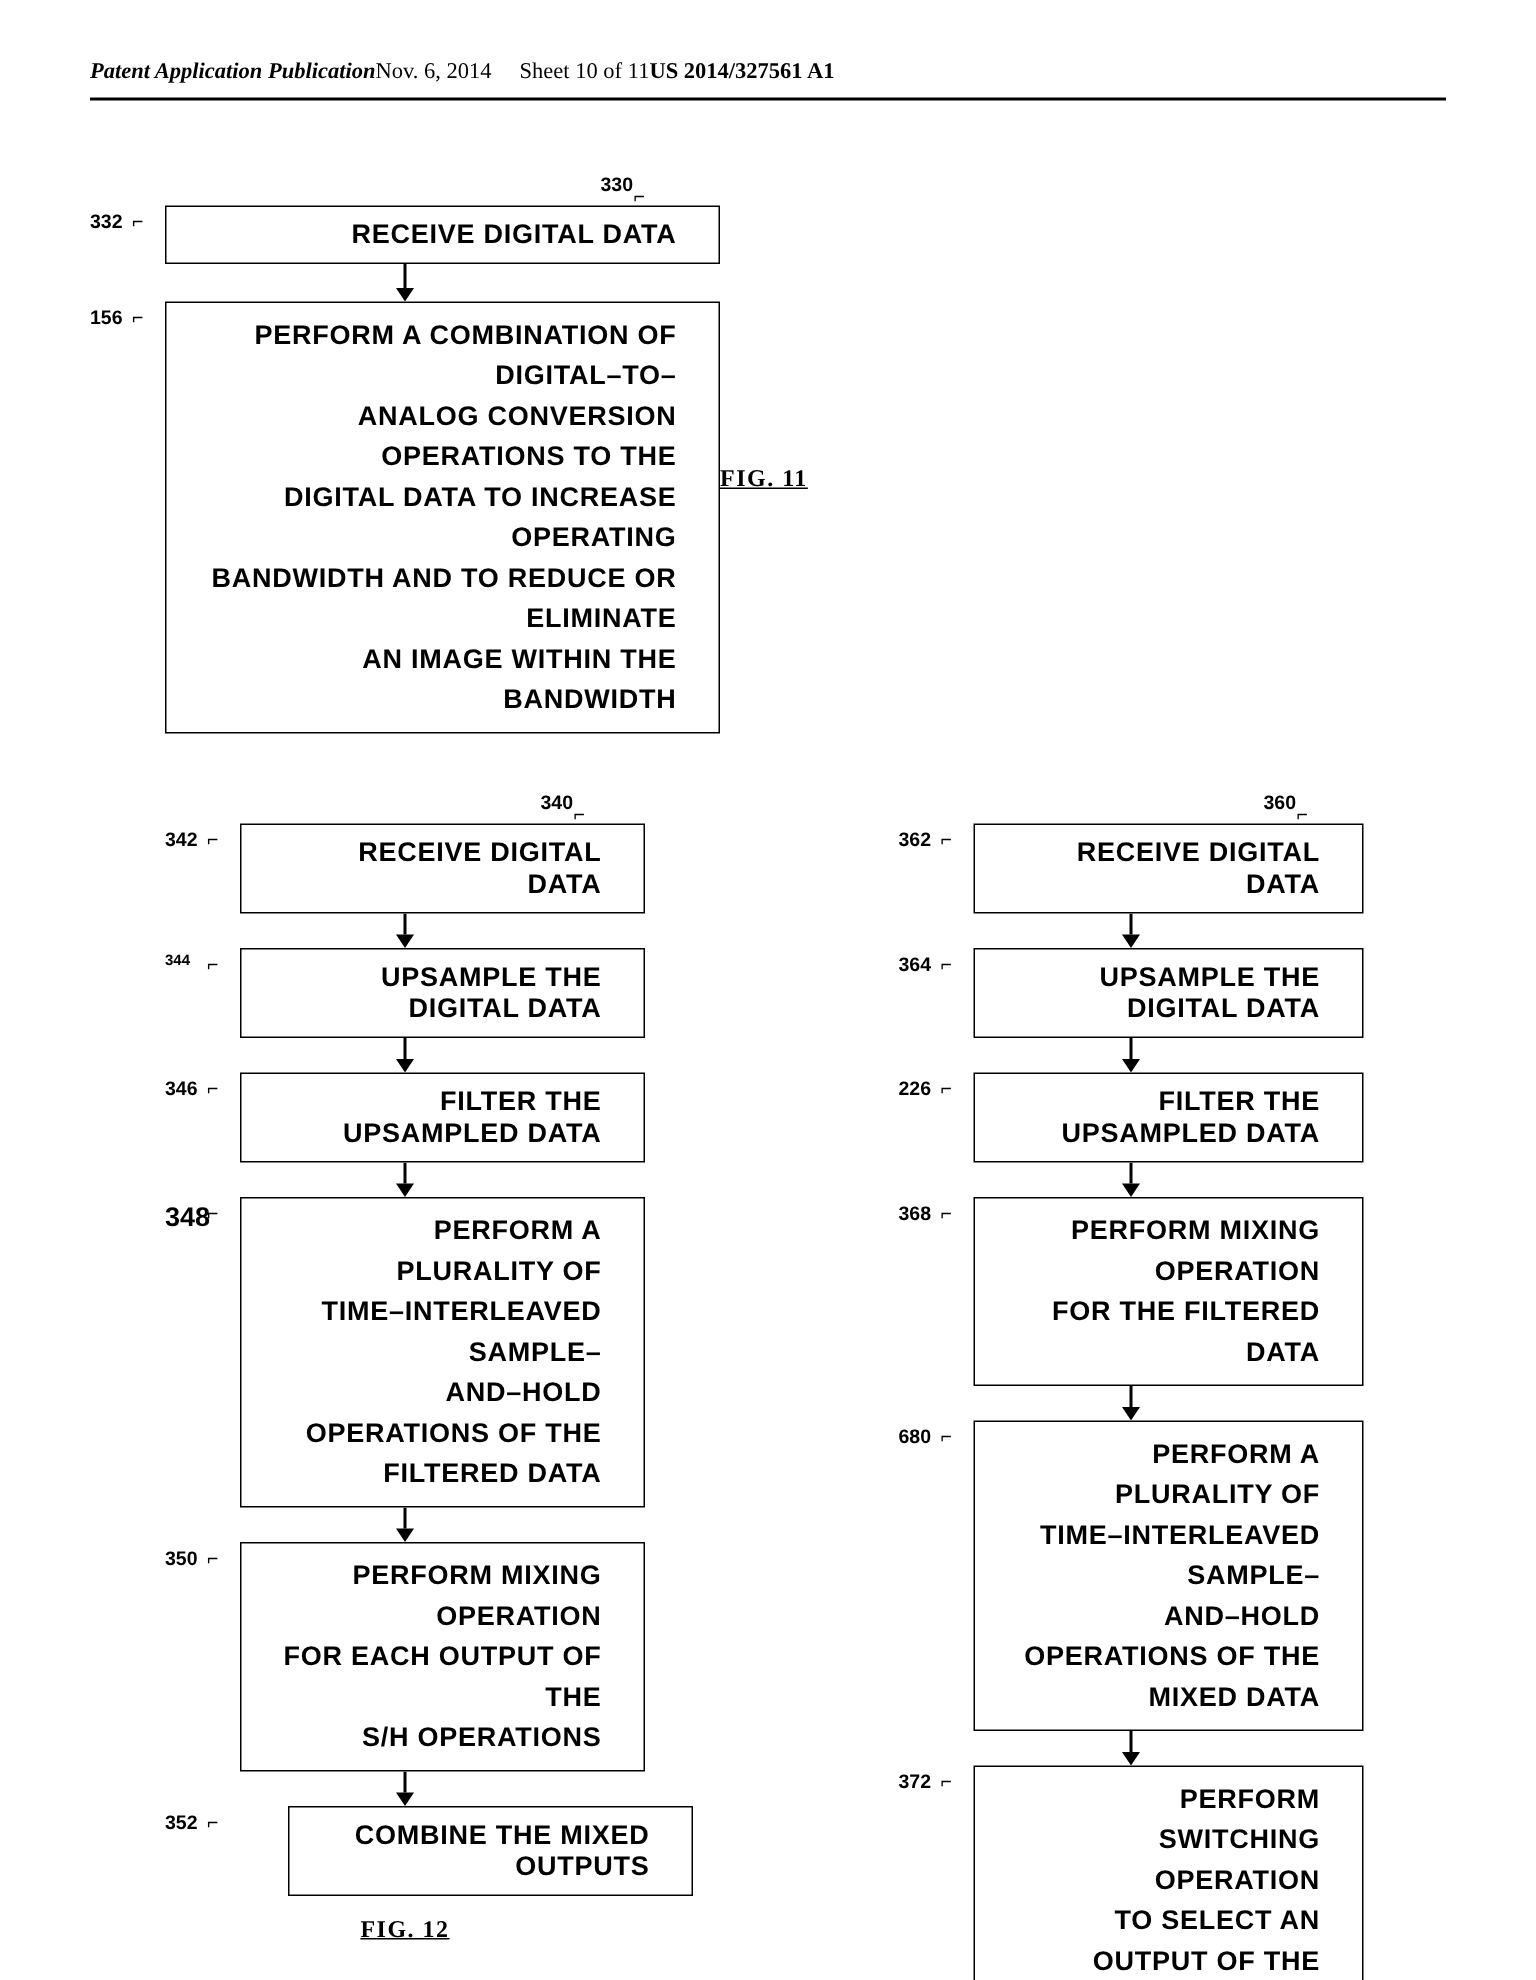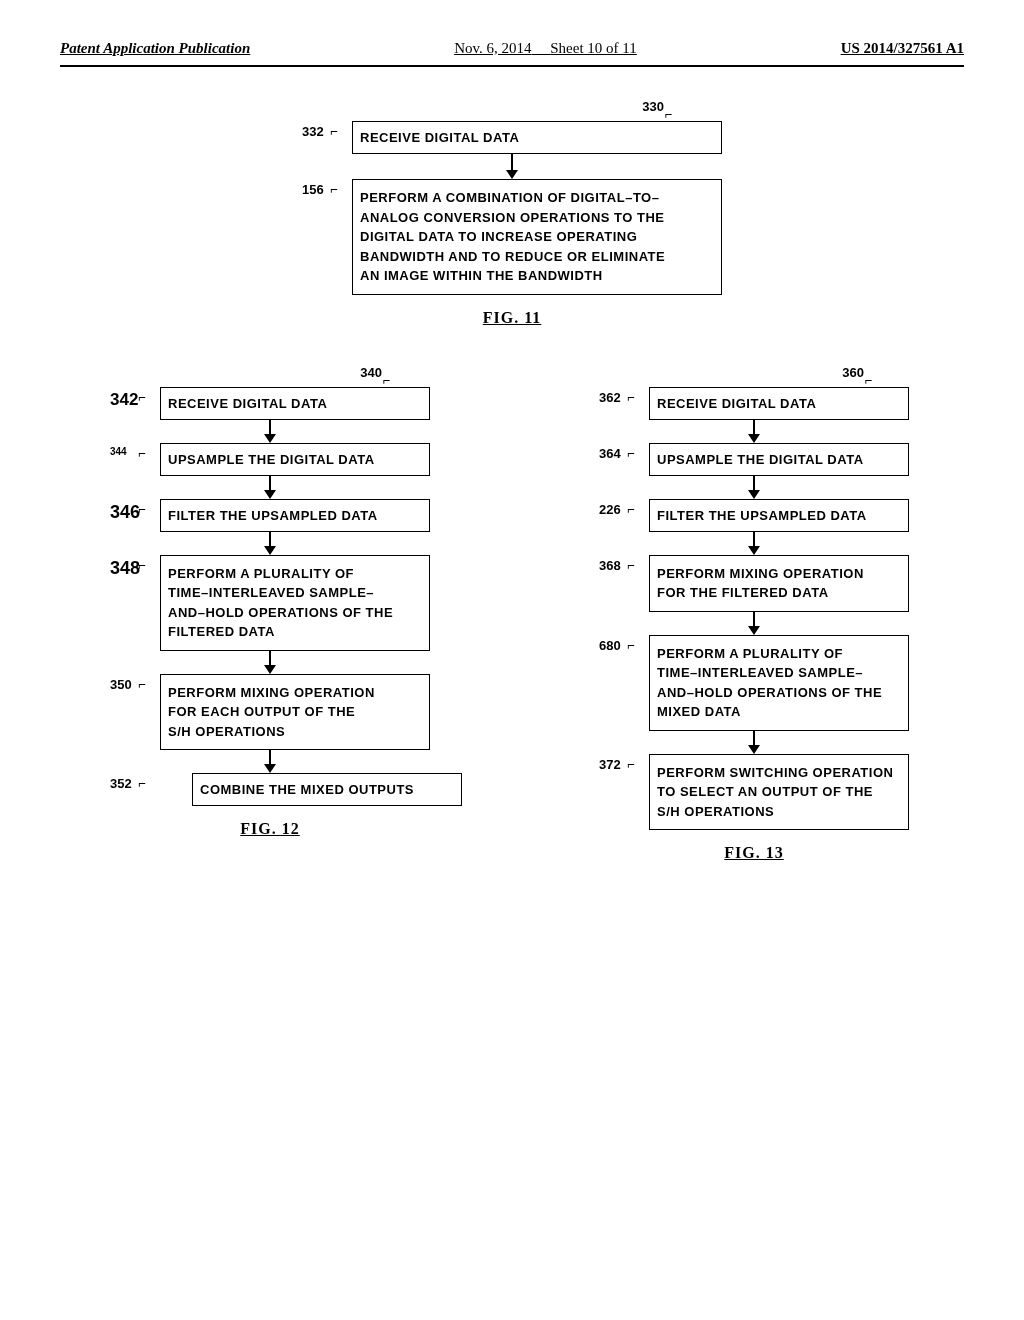--- a/index.html
+++ b/index.html
@@ -12,26 +12,24 @@
       overflow-x: hidden;
     }
     .page {
       width: 1024px;
       min-height: 1320px;
       background: #fff;
       padding: 40px 60px;
     }
     .header {
       display: flex;
-      justify-content: space-between;
       align-items: flex-start;
       border-bottom: 2px solid #000;
       padding-bottom: 8px;
-      margin-bottom: 24px;
-      text-decoration: underline;
+      margin-bottom: 40px;
     }
     .header-left {
       font-size: 15px;
       font-weight: bold;
       font-style: italic;
     }
     .header-center {
       font-size: 15px;
       text-align: center;
     }
@@ -42,35 +40,35 @@
     .main-content {
       display: flex;
       flex-direction: column;
       align-items: center;
       gap: 50px;
     }
     
     .diagram-section {
       width: 100%;
       display: flex;
-      flex-direction: column;
+      flex-direction: row;
       align-items: center;
     }
     .diagram-title {
       font-size: 16px;
       font-weight: bold;
       text-decoration: underline;
       margin-top: 12px;
       letter-spacing: 1px;
     }
     .flow-box {
       border: 1.5px solid #000;
-      padding: 8px 7px;
-      text-align: left;
-      font-size: 13px;
+      padding: 8px 28px;
+      text-align: right;
+      font-size: 18px;
       font-family: Arial, Helvetica, sans-serif;
       font-weight: bold;
       letter-spacing: 0.5px;
       background: #fff;
     }
     
     .figures-row {
       display: flex;
       justify-content: space-between;
       width: 100%;
@@ -150,41 +148,41 @@
 
     <div class="figures-row" style="align-items:flex-start; margin-top:10px;">
 
       <div class="fig-column" style="max-width:420px;">
         <div style="width:320px; position:relative;">
 
           <div style="position:absolute; top:-22px; right:48px; font-size:13px; font-family:Arial,sans-serif; font-weight:bold;">340</div>
           <div style="position:absolute; top:-14px; right:40px; font-size:13px; font-family:Arial,sans-serif;">⌐</div>
 
           <div style="position:relative; padding-left:50px;">
-            <span style="position:absolute; left:0; top:3px; font-size:17px; font-family:Arial,sans-serif; font-weight:bold;">342</span>
+            <span style="position:absolute; left:0; top:3px; font-size:13px; font-family:Arial,sans-serif; font-weight:bold;">342</span>
             <span style="position:absolute; left:28px; top:3px; font-size:13px; font-family:Arial,sans-serif; font-weight:bold;">⌐</span>
             <div class="flow-box" style="width:100%;">RECEIVE  DIGITAL  DATA</div>
           </div>
           <div class="vertical-connector">
               <div class="v-line" style="height:14px;"></div>
               <div class="arrow-head"></div>
             </div>
 
           <div style="position:relative; padding-left:50px;">
             <span style="position:absolute; left:0; top:3px; font-size:10px; font-family:Arial,sans-serif; font-weight:bold;">344</span>
             <span style="position:absolute; left:28px; top:3px; font-size:13px; font-family:Arial,sans-serif; font-weight:bold;">⌐</span>
             <div class="flow-box" style="width:100%;">UPSAMPLE  THE  DIGITAL  DATA</div>
           </div>
           <div class="vertical-connector">
               <div class="v-line" style="height:14px;"></div>
               <div class="arrow-head"></div>
             </div>
 
           <div style="position:relative; padding-left:50px;">
-            <span style="position:absolute; left:0; top:3px; font-size:18px; font-family:Arial,sans-serif; font-weight:bold;">346</span>
+            <span style="position:absolute; left:0; top:3px; font-size:13px; font-family:Arial,sans-serif; font-weight:bold;">346</span>
             <span style="position:absolute; left:28px; top:3px; font-size:13px; font-family:Arial,sans-serif; font-weight:bold;">⌐</span>
             <div class="flow-box" style="width:100%;">FILTER  THE  UPSAMPLED  DATA</div>
           </div>
           <div class="vertical-connector">
               <div class="v-line" style="height:14px;"></div>
               <div class="arrow-head"></div>
             </div>
 
           <div style="position:relative; padding-left:50px;">
             <span style="position:absolute; left:0; top:3px; font-size:18px; font-family:Arial,sans-serif; font-weight:bold;">348</span>

